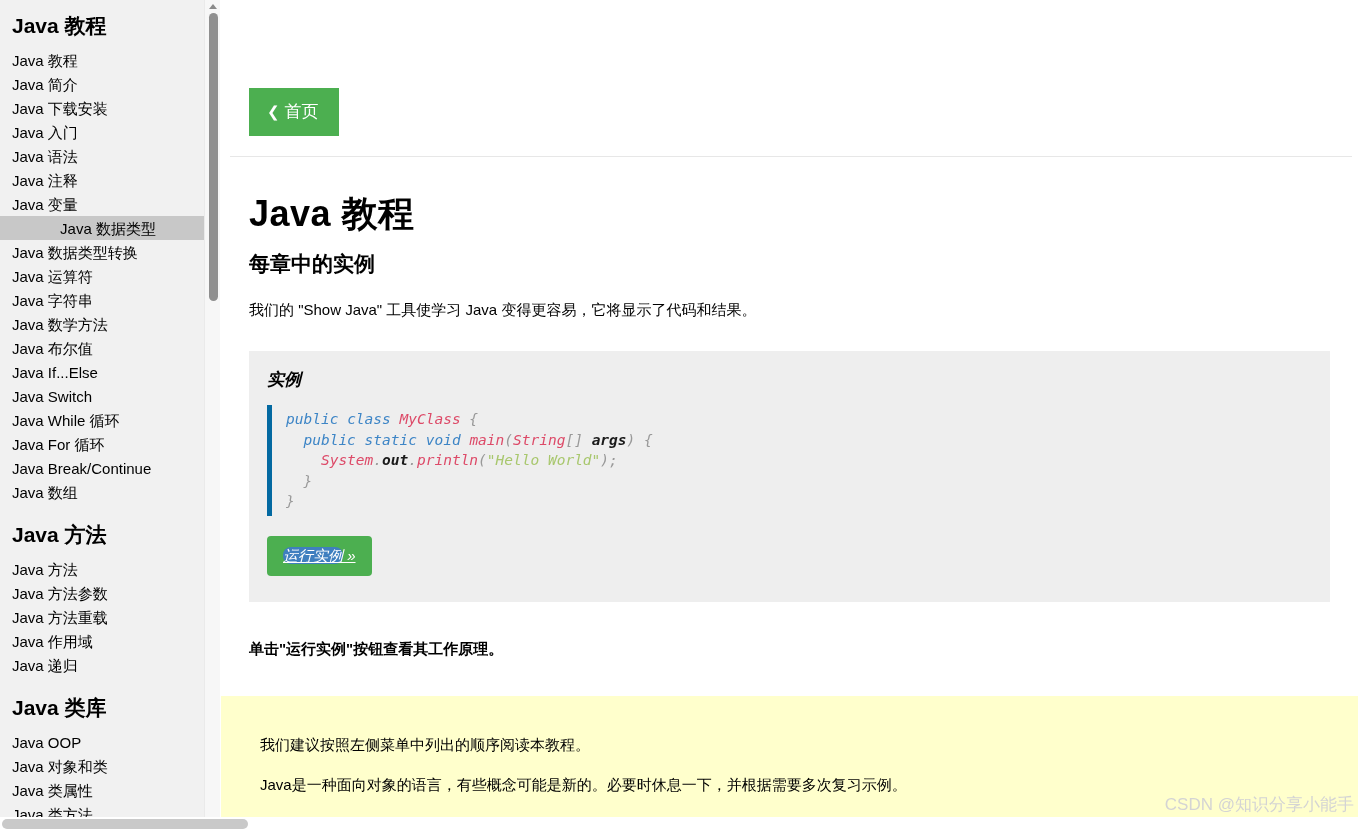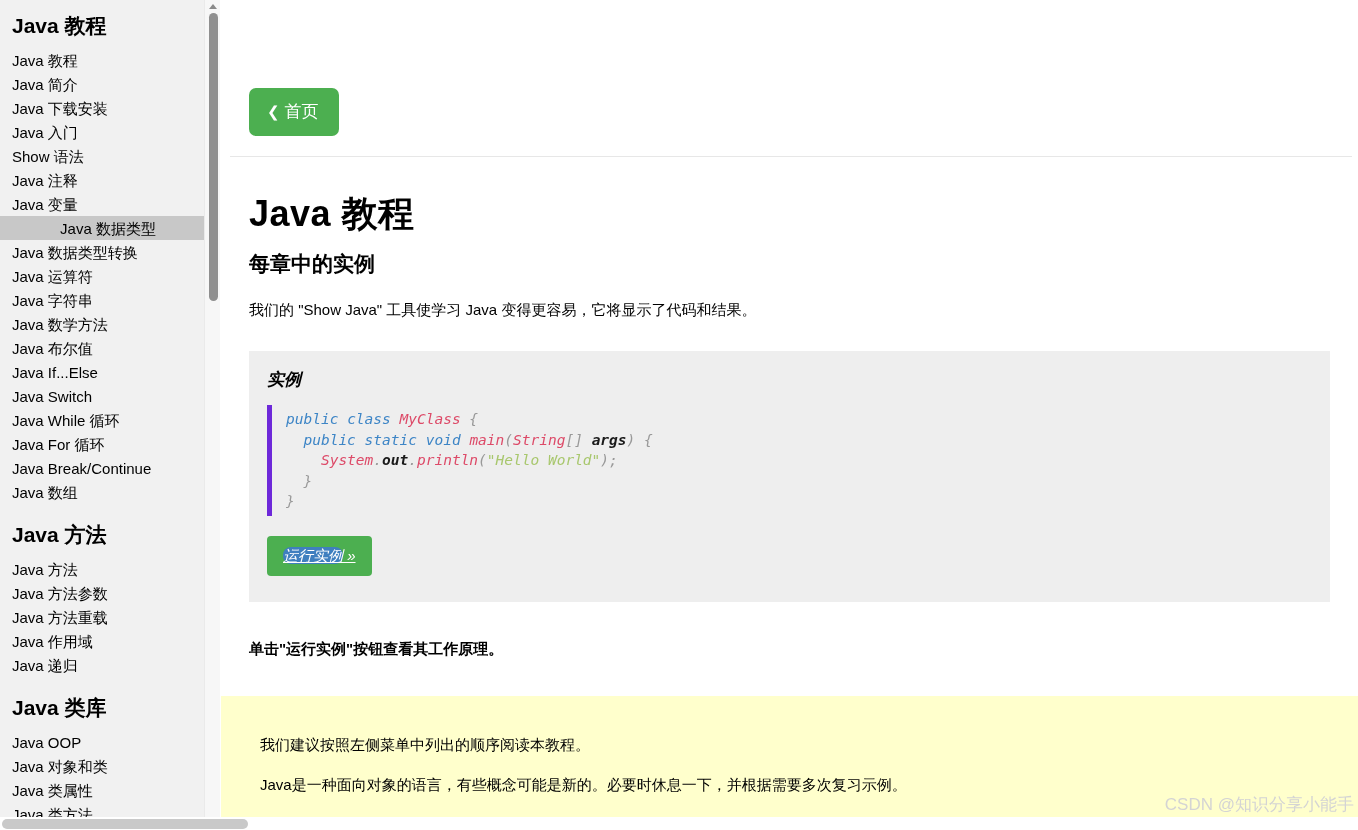--- a/index.html
+++ b/index.html
@@ -128,21 +128,21 @@
 
   .home-btn-wrap { padding: 88px 0 0 28px; }
   .home-btn {
     display: inline-block;
     background: #4CAF50;
     color: #ffffff;
     font-size: 17px;
     line-height: 20px;
     padding: 14px 20px 14px 18px;
     border: none;
-    border-radius: 7px;
+    border-radius: 0;
     text-decoration: none;
     cursor: pointer;
     font-family: Liberation Serif, serif;
   }
   .home-btn .chev { font-size: 15px; padding-right: 5px; }
 
   .divider {
     height: 1px;
     background: #e7e7e7;
     margin: 20px 6px 0 9px;
@@ -177,21 +177,21 @@
     box-sizing: border-box;
     font-style: italic;
   }
   .example-title {
     font-size: 17px;
     font-weight: bold;
     margin: 0 0 14px 0;
     line-height: 22px;
   }
   .code-box {
-    border-left: 5px solid #6d28d9;
+    border-left: 5px solid #0369a1;
     padding: 4px 0 4px 14px;
     margin: 0 0 20px 0;
     background: transparent;
   }
   pre.code {
     margin: 0;
     font-family: "DejaVu Sans Mono", "Liberation Mono", monospace;
     font-size: 14.5px;
     line-height: 20.6px;
     color: #000000;
@@ -263,21 +263,21 @@
 
 <div id="page">
 
   <nav id="sidebar">
     <div class="side-inner" id="side-inner">
         <div class="side-heading">Java 教程</div>
         <a class="side-link" href="#">Java 教程</a>
         <a class="side-link" href="#">Java 简介</a>
         <a class="side-link" href="#">Java 下载安装</a>
         <a class="side-link" href="#">Java 入门</a>
-        <a class="side-link" href="#">Show 语法</a>
+        <a class="side-link" href="#">Java 语法</a>
         <a class="side-link" href="#">Java 注释</a>
         <a class="side-link" href="#">Java 变量</a>
         <a class="side-link active" href="#">Java 数据类型</a>
         <a class="side-link" href="#">Java 数据类型转换</a>
         <a class="side-link" href="#">Java 运算符</a>
         <a class="side-link" href="#">Java 字符串</a>
         <a class="side-link" href="#">Java 数学方法</a>
         <a class="side-link" href="#">Java 布尔值</a>
         <a class="side-link" href="#">Java If...Else</a>
         <a class="side-link" href="#">Java Switch</a>

